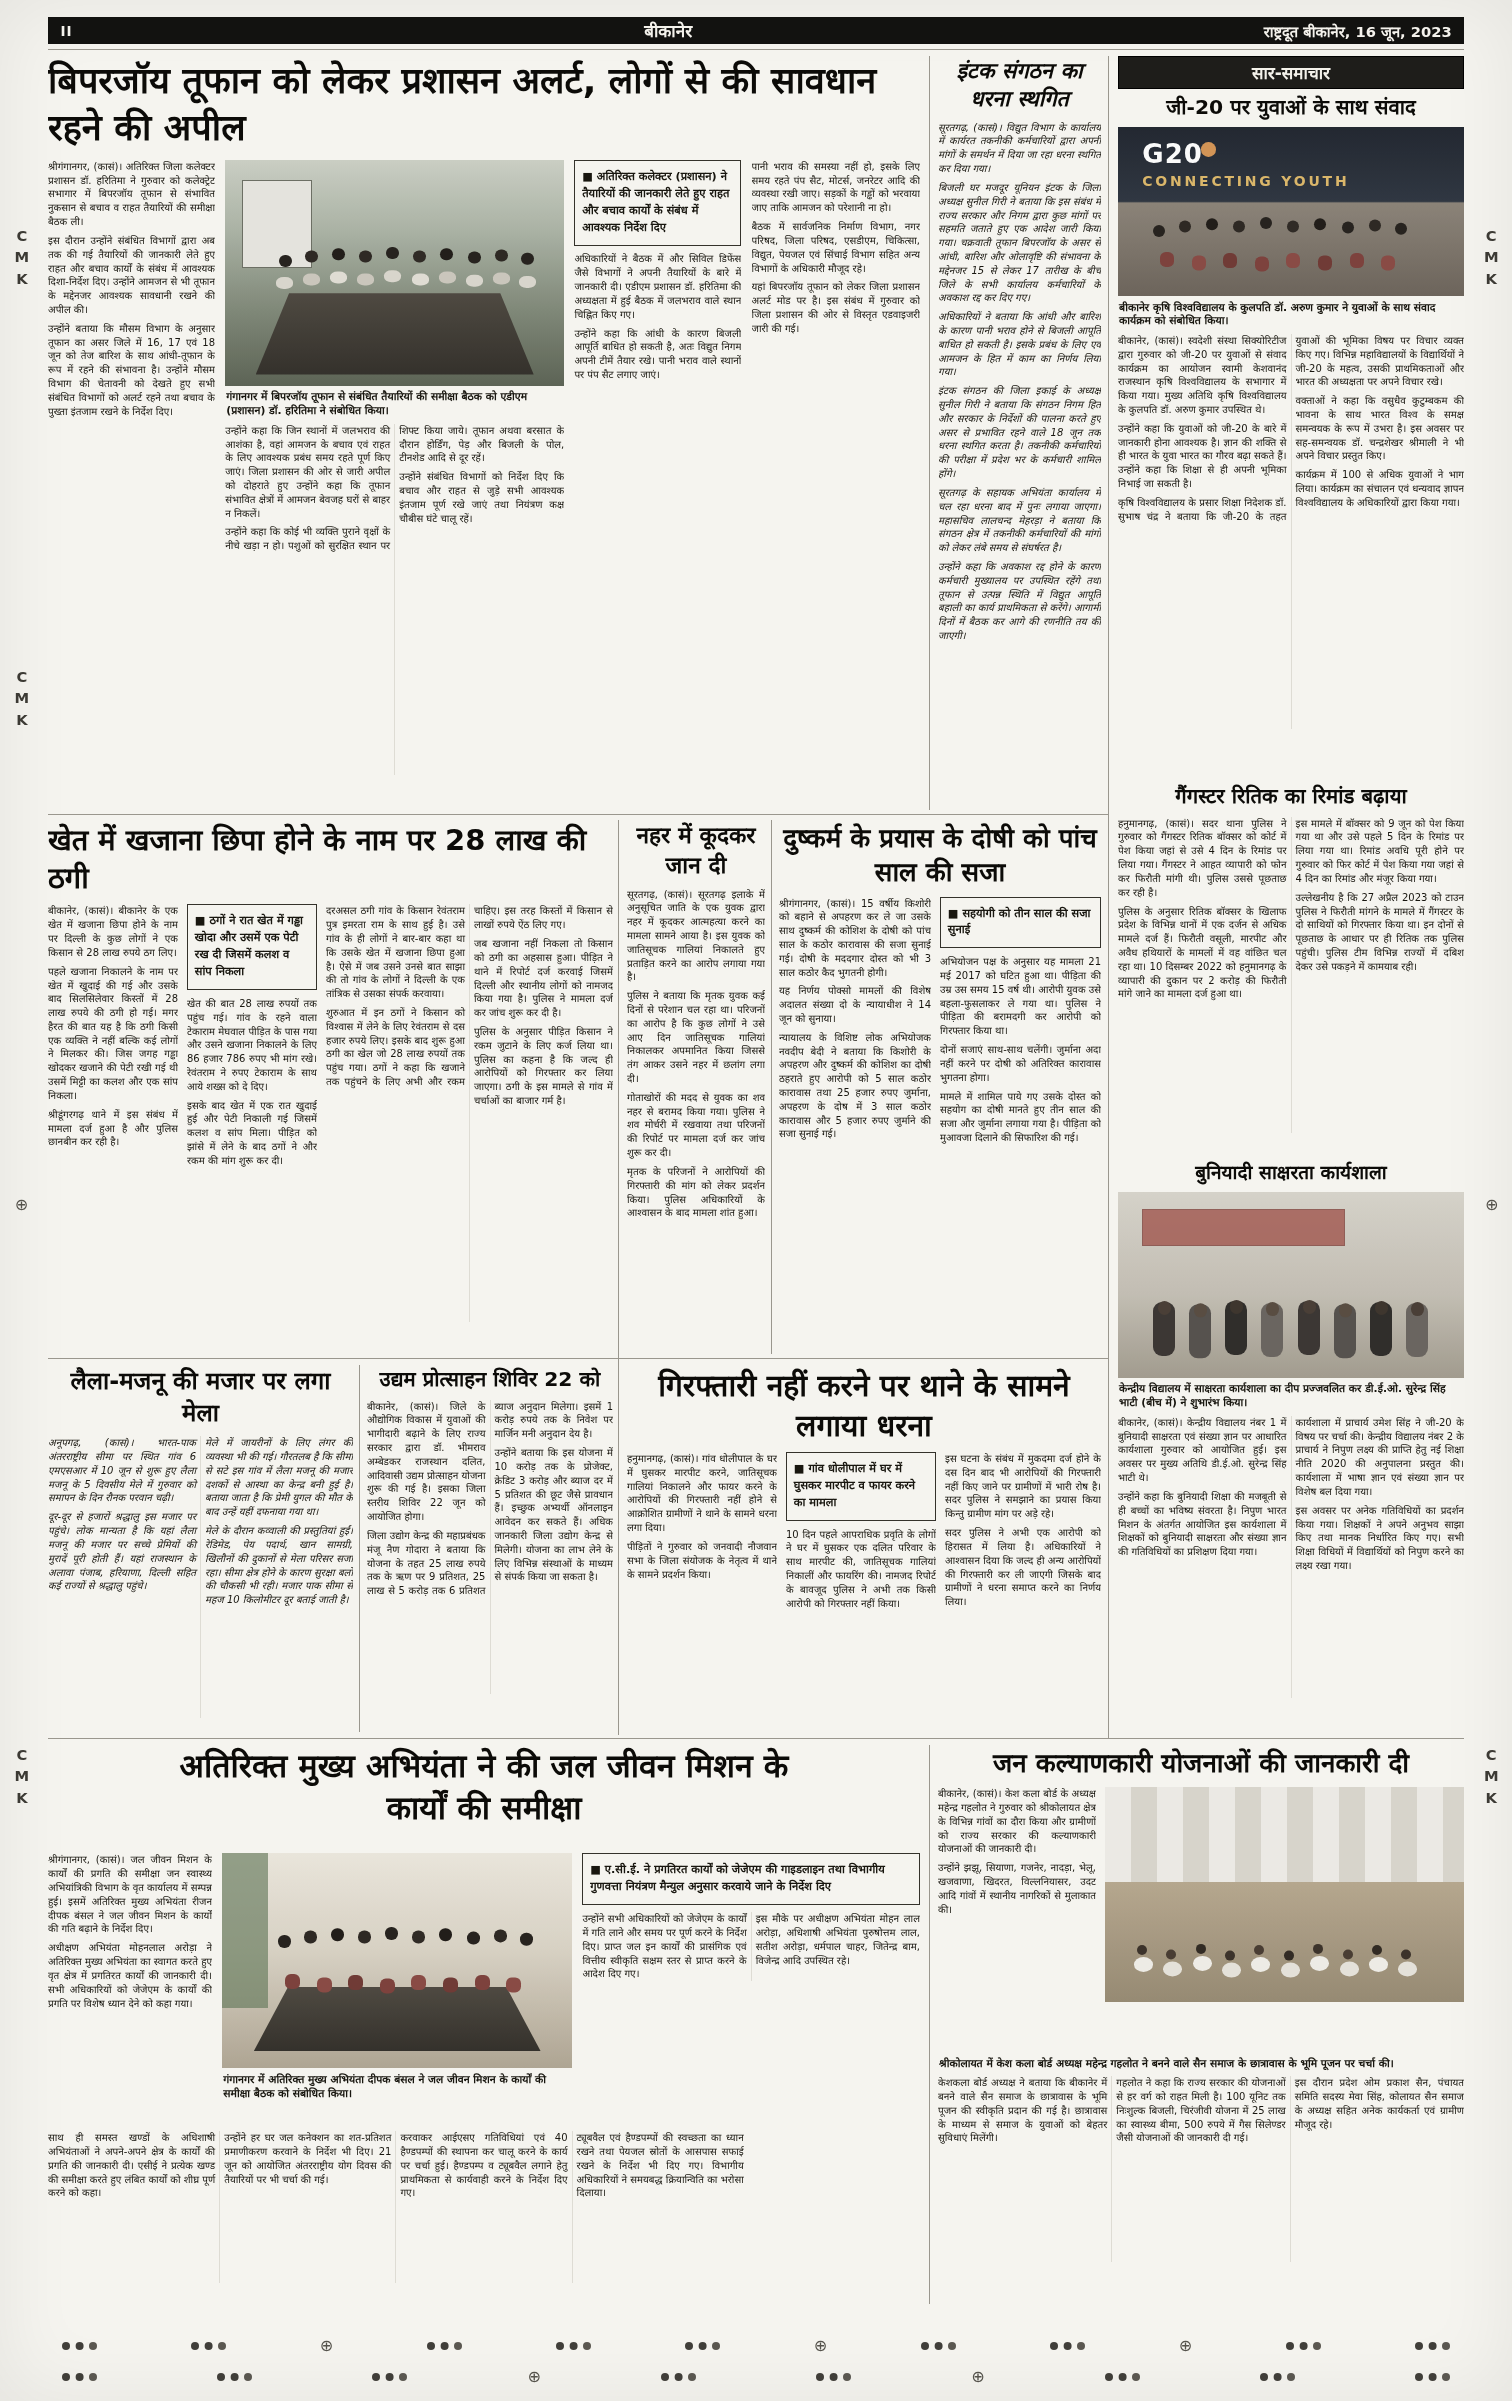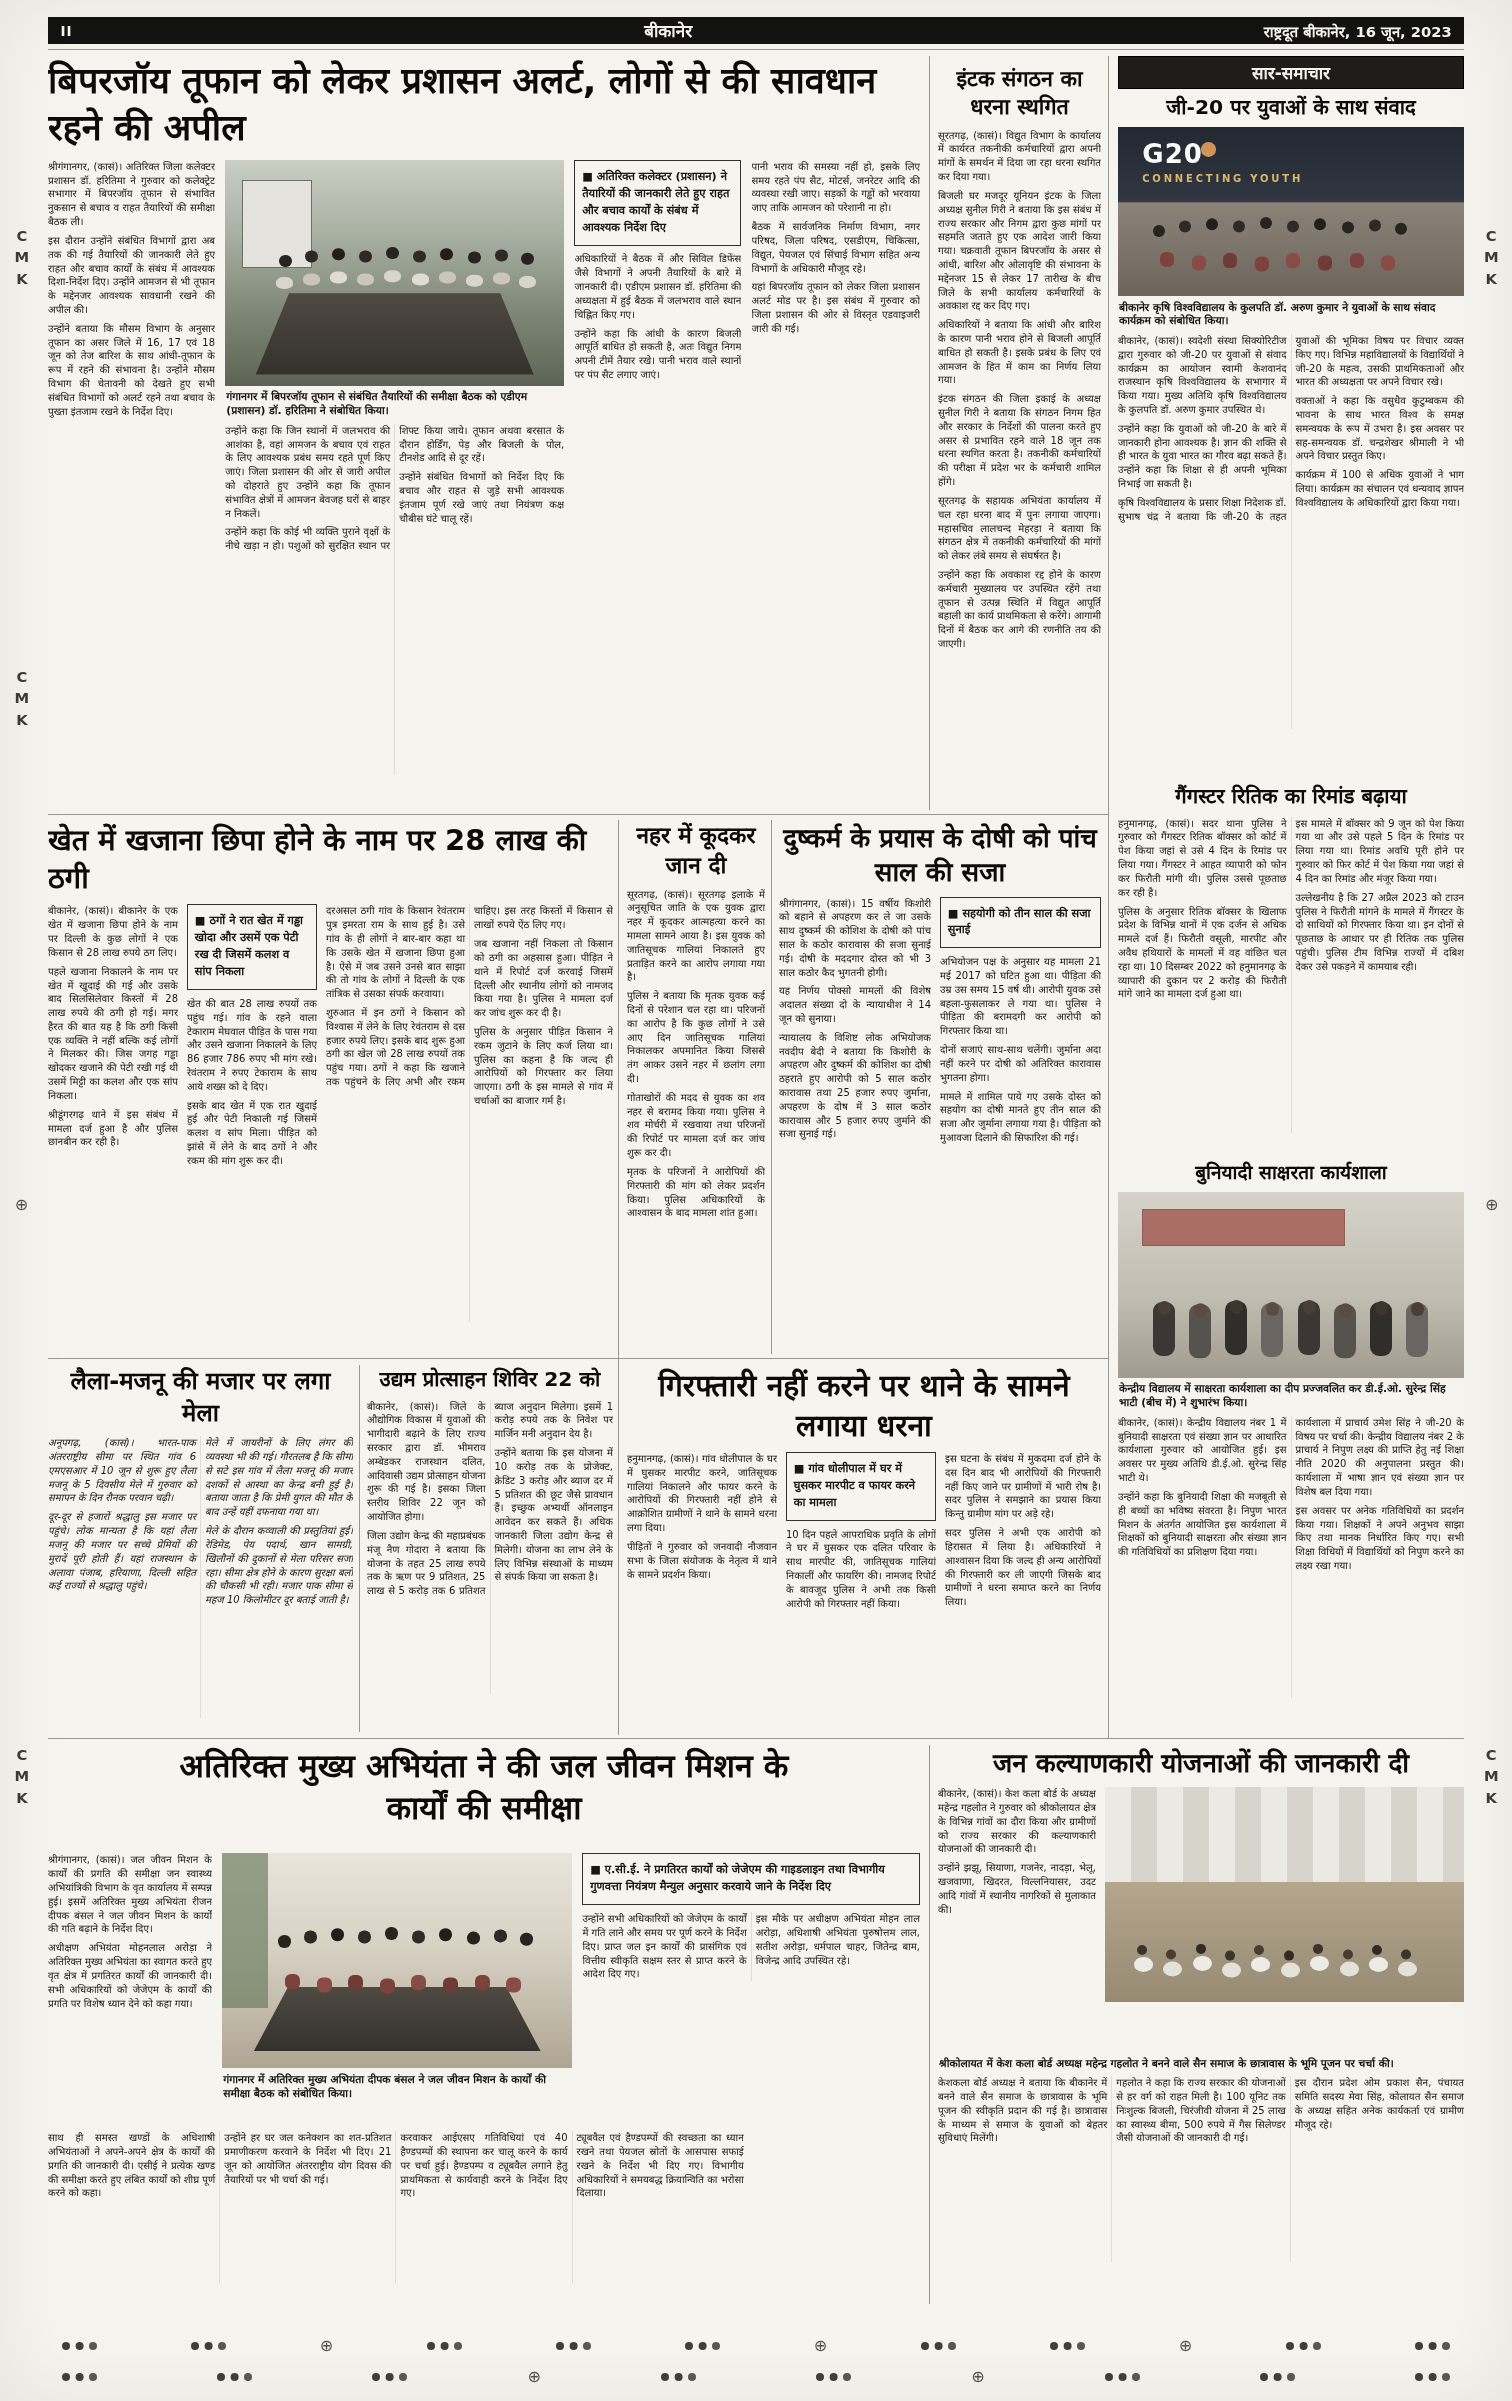--- a/index.html
+++ b/index.html
@@ -38,21 +38,21 @@
   .ph-table{position:absolute;left:9%;right:9%;bottom:5%;height:36%;
             background:linear-gradient(180deg,#4e473c,#322e26);clip-path:polygon(12% 0,88% 0,100% 100%,0 100%);}
   .ph-heads{position:absolute;left:16%;top:42%;width:12.4px;height:12.4px;border-radius:50%;background:#241f19;
             box-shadow:26px -4.5px 0 #2c251e,53px -6.8px 0 #1f1a14,80px -4.5px 0 #2c251e,107px -8px 0 #241f19,
             134px -4.5px 0 #2e2720,161px -6.8px 0 #1f1a14,189px -3.4px 0 #241f19,216px -5.6px 0 #2c251e,242px -2.3px 0 #241f19;}
   .ph-shirts{position:absolute;left:15%;top:52%;width:17px;height:11.3px;border-radius:45%;background:#ddd8cc;
             box-shadow:27px -3.4px 0 #cfc9bb,54px -5.6px 0 #e4e0d4,81px -3.4px 0 #cfc9bb,108px -6.8px 0 #ddd8cc,
             136px -3.4px 0 #e4e0d4,163px -5.6px 0 #cfc9bb,190px -2.3px 0 #ddd8cc,217px -4.5px 0 #cfc9bb,243px -1.1px 0 #ddd8cc;}
   .g20-logo{position:absolute;left:7%;top:7%;font-size:26px;font-weight:bold;color:#fff;letter-spacing:1.1px;}
   .g20-dot{position:absolute;left:24%;top:9%;width:14.7px;height:14.7px;border-radius:50%;background:#e8923c;}
-  .g20-sub{position:absolute;left:7%;top:27%;font-size:10px;letter-spacing:2.8px;color:#e9b84e;font-weight:bold;}
+  .g20-sub{position:absolute;left:7%;top:27%;font-size:14px;letter-spacing:2.8px;color:#e9b84e;font-weight:bold;}
   .sak-banner{position:absolute;left:7%;top:9%;width:58%;height:19%;background:#b4473c;opacity:.75;border:1.1px solid #8d332b;}
   .sak-bodies{position:absolute;left:10%;bottom:12%;width:22.6px;height:54px;border-radius:9px;background:#3a3430;
             box-shadow:36px 2.3px 0 #55504a,72px -1.1px 0 #2e2a26,108px 1.1px 0 #6b645c,145px -1.1px 0 #3a3430,
             181px 2.3px 0 #55504a,217px 0 0 #2e2a26,253px 1.1px 0 #6b645c;}
   .sak-heads{position:absolute;left:11.5%;bottom:34%;width:13.6px;height:13.6px;border-radius:50%;background:#4b3c30;
             box-shadow:36px 2.3px 0 #5b4a3b,72px -1.1px 0 #3e3228,108px 1.1px 0 #5b4a3b,145px -1.1px 0 #4b3c30,
             181px 2.3px 0 #5b4a3b,217px 0 0 #3e3228,253px 1.1px 0 #4b3c30;}
   .jal-green{position:absolute;left:0;top:0;width:13%;height:72%;background:#5e7b52;opacity:.65;}
   .jal-chairs{position:absolute;left:18%;top:56%;width:14.7px;height:14.7px;border-radius:40%;background:#8d3b34;
             box-shadow:32px 3.4px 0 #9a443c,63px 1.1px 0 #7e342d,95px 4.5px 0 #8d3b34,126px 1.1px 0 #9a443c,
@@ -119,21 +119,21 @@
       <div class="tcol" style="flex:1;">
           <p>पानी भराव की समस्या नहीं हो, इसके लिए समय रहते पंप सैट, मोटर्स, जनरेटर आदि की व्यवस्था रखी जाए। सड़कों के गड्ढों को भरवाया जाए ताकि आमजन को परेशानी ना हो।</p>
           <p>बैठक में सार्वजनिक निर्माण विभाग, नगर परिषद, जिला परिषद, एसडीएम, चिकित्सा, विद्युत, पेयजल एवं सिंचाई विभाग सहित अन्य विभागों के अधिकारी मौजूद रहे।</p>
           <p>यहां बिपरजॉय तूफान को लेकर जिला प्रशासन अलर्ट मोड पर है। इस संबंध में गुरुवार को जिला प्रशासन की ओर से विस्तृत एडवाइजरी जारी की गई।</p>
         </div>
     </div>
   </section>
 
   <div class="sep" style="left:929px;top:56px;width:1.1px;height:754px;"></div>
 
-  <section class="art" style="left:938px;top:64px;width:163px;height:754px;">
+  <section class="art" style="left:938px;top:56px;width:163px;height:754px;font-style:italic;">
     <h2 class="hl-c" style="font-size:21.5px;">इंटक संगठन का धरना स्थगित</h2>
     <div class="tcol" style="height:672px;">
         <p>सूरतगढ़, (कासं)। विद्युत विभाग के कार्यालय में कार्यरत तकनीकी कर्मचारियों द्वारा अपनी मांगों के समर्थन में दिया जा रहा धरना स्थगित कर दिया गया।</p>
         <p>बिजली घर मजदूर यूनियन इंटक के जिला अध्यक्ष सुनील गिरी ने बताया कि इस संबंध में राज्य सरकार और निगम द्वारा कुछ मांगों पर सहमति जताते हुए एक आदेश जारी किया गया। चक्रवाती तूफान बिपरजॉय के असर से आंधी, बारिश और ओलावृष्टि की संभावना के मद्देनजर 15 से लेकर 17 तारीख के बीच जिले के सभी कार्यालय कर्मचारियों के अवकाश रद्द कर दिए गए।</p>
         <p>अधिकारियों ने बताया कि आंधी और बारिश के कारण पानी भराव होने से बिजली आपूर्ति बाधित हो सकती है। इसके प्रबंध के लिए एवं आमजन के हित में काम का निर्णय लिया गया।</p>
         <p>इंटक संगठन की जिला इकाई के अध्यक्ष सुनील गिरी ने बताया कि संगठन निगम हित और सरकार के निर्देशों की पालना करते हुए असर से प्रभावित रहने वाले 18 जून तक धरना स्थगित करता है। तकनीकी कर्मचारियों की परीक्षा में प्रदेश भर के कर्मचारी शामिल होंगे।</p>
         <p>सूरतगढ़ के सहायक अभियंता कार्यालय में चल रहा धरना बाद में पुनः लगाया जाएगा। महासचिव लालचन्द मेहरड़ा ने बताया कि संगठन क्षेत्र में तकनीकी कर्मचारियों की मांगों को लेकर लंबे समय से संघर्षरत है।</p>
         <p>उन्होंने कहा कि अवकाश रद्द होने के कारण कर्मचारी मुख्यालय पर उपस्थित रहेंगे तथा तूफान से उत्पन्न स्थिति में विद्युत आपूर्ति बहाली का कार्य प्राथमिकता से करेंगे। आगामी दिनों में बैठक कर आगे की रणनीति तय की जाएगी।</p>
       </div>
   </section>

